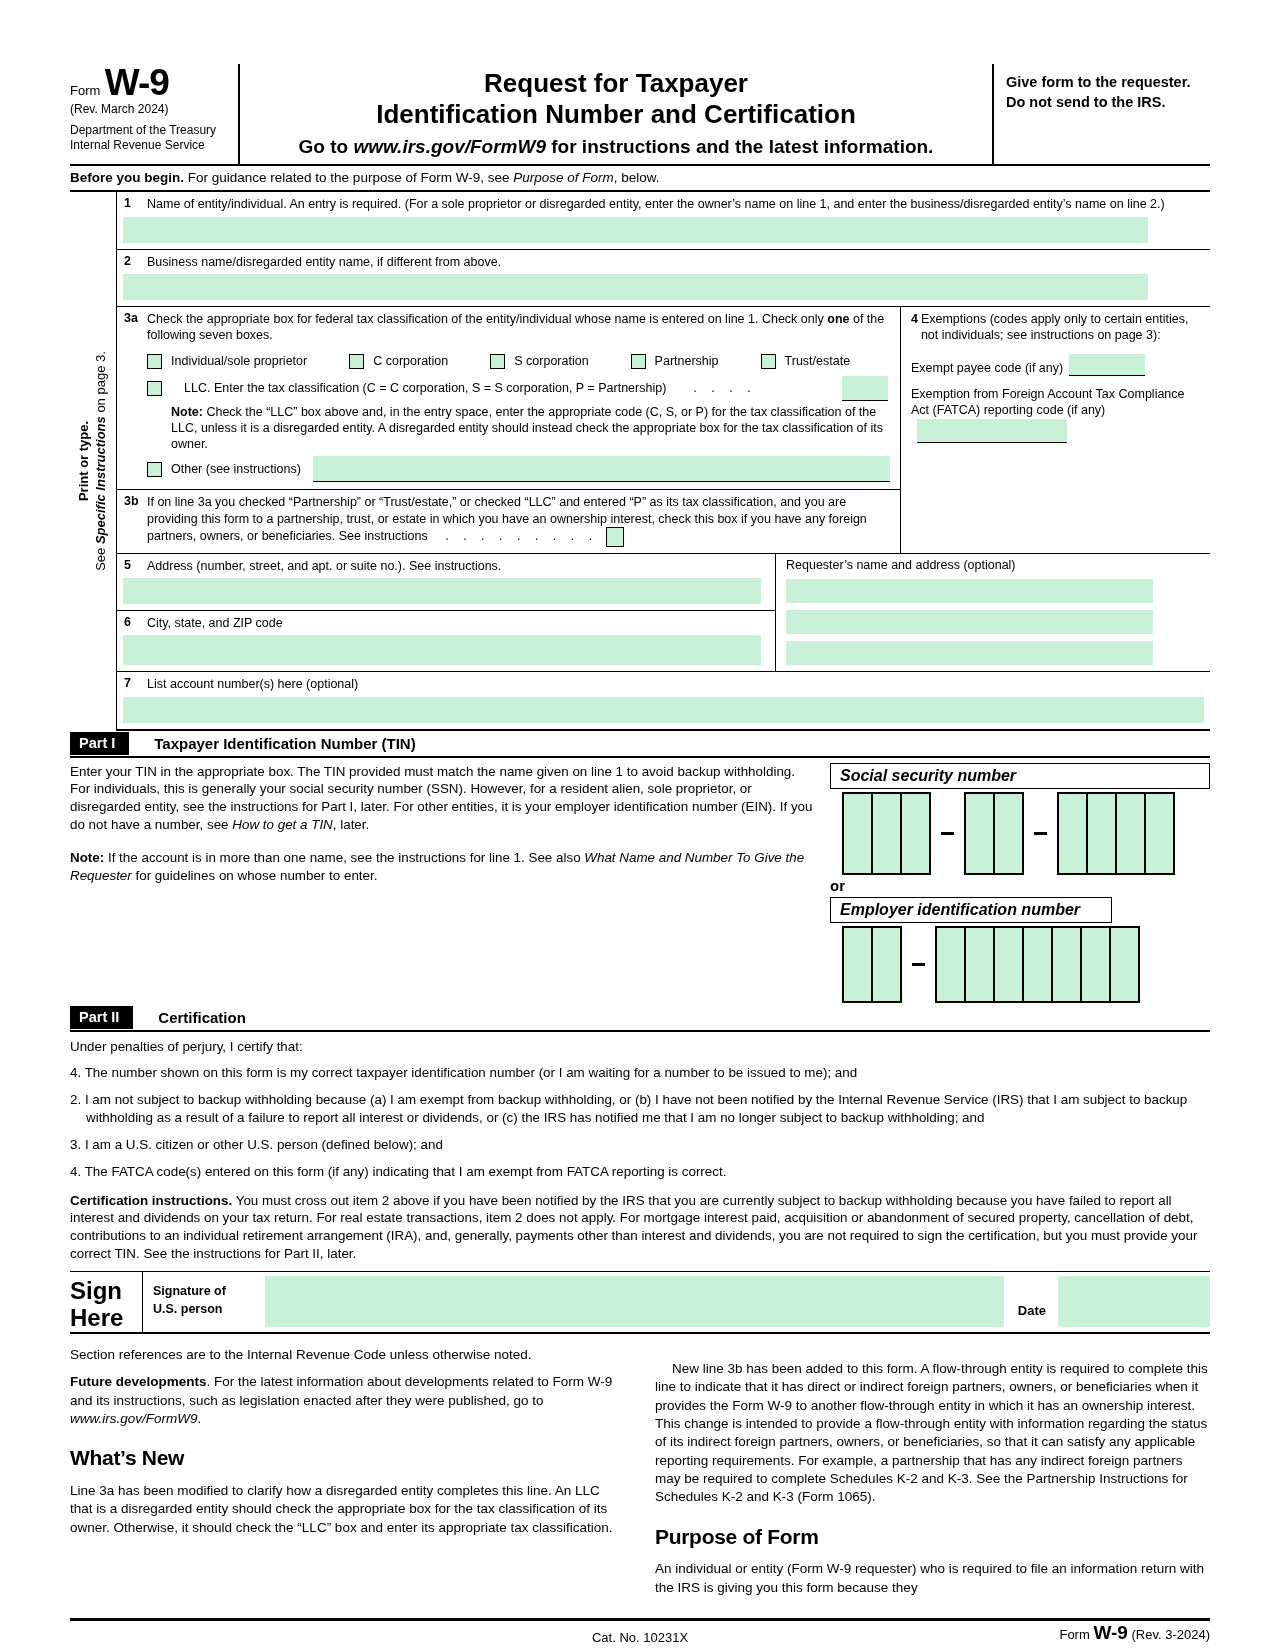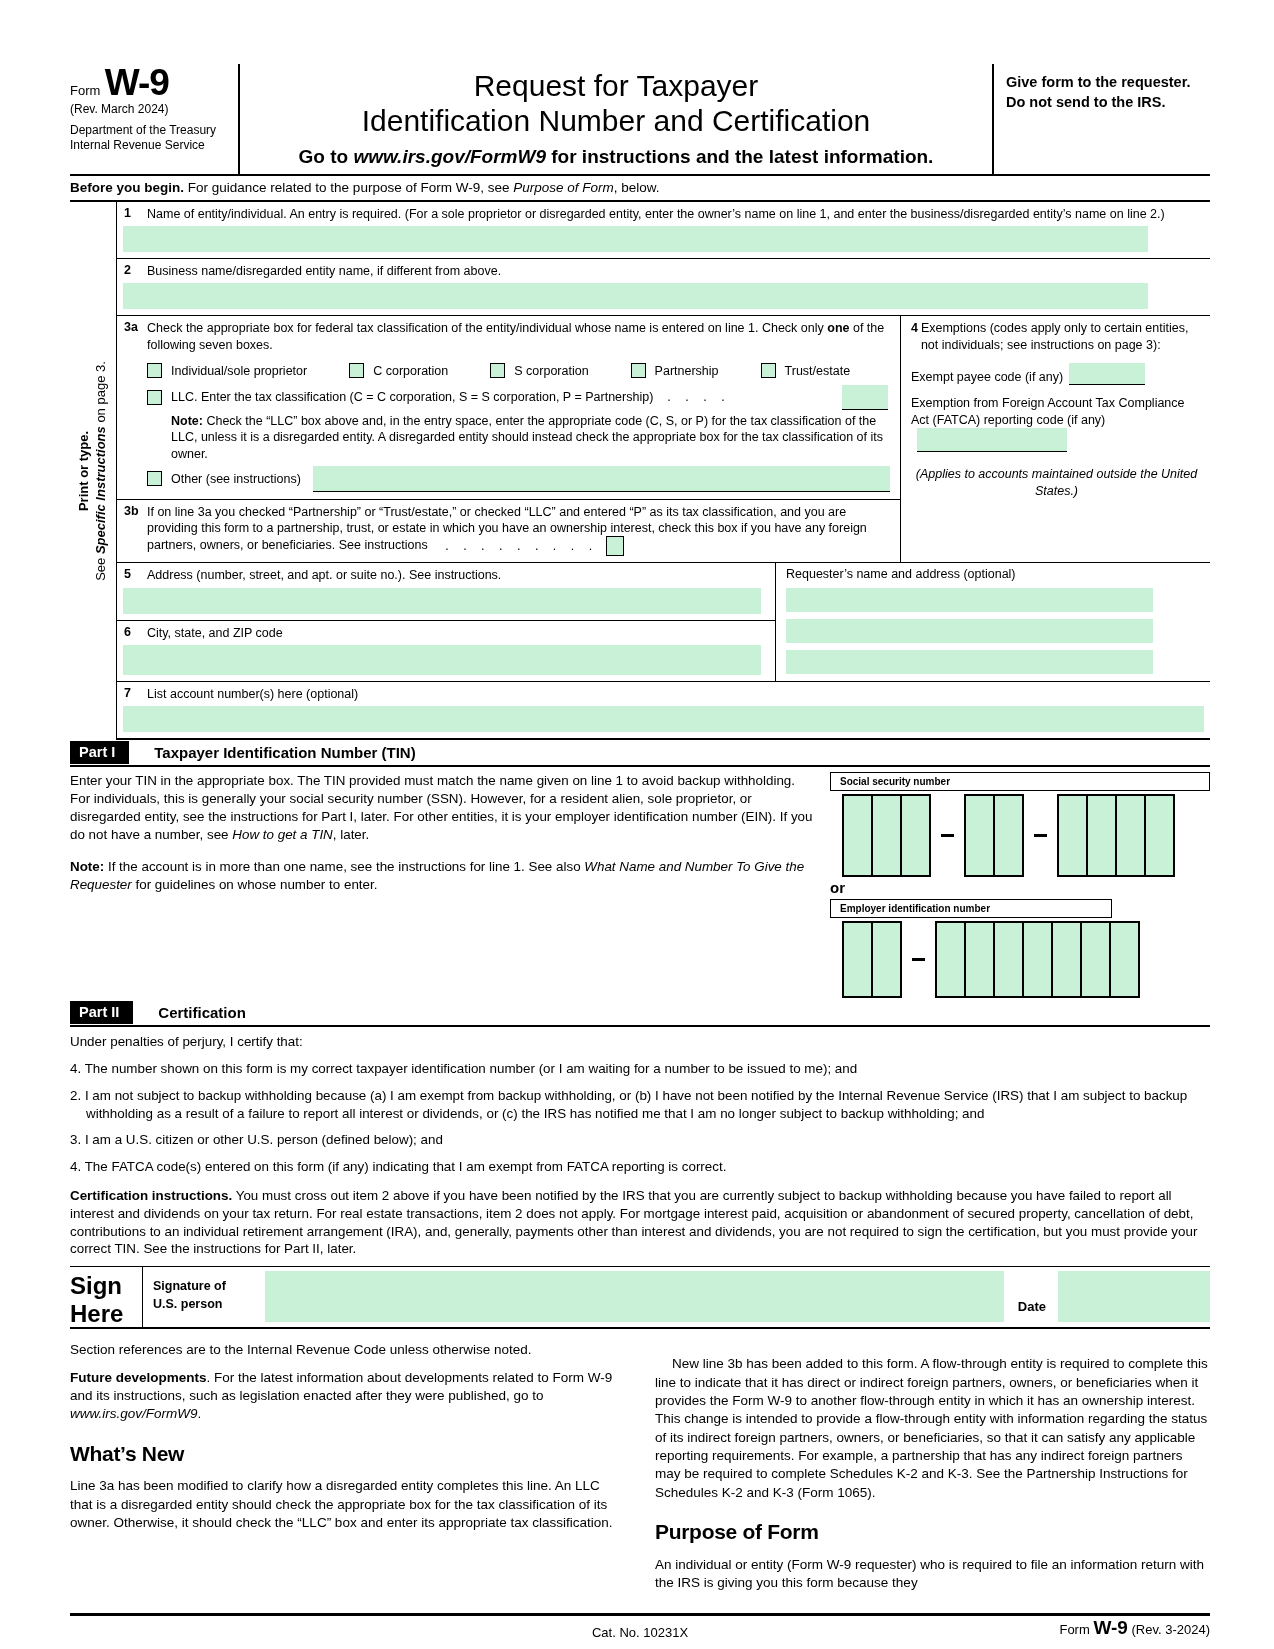--- a/index.html
+++ b/index.html
@@ -12,21 +12,21 @@
   .page { padding: 64px 64px 0 70px; }
 
   
   .hdr { display: flex; border-bottom: 2px solid #000; }
   .hdr-left { width: 170px; border-right: 2px solid #000; padding: 2px 6px 4px 0; }
   .form-word { font-size: 13px; }
   .form-num-big { font-size: 37px; font-weight: bold; letter-spacing: -1px; line-height: .9; }
   .hdr-small { font-size: 12px; line-height: 1.25; }
   .hdr-rev { margin: 3px 0 6px; }
   .hdr-mid { flex: 1; text-align: center; padding: 4px 14px 6px; }
-  .hdr-title { font-size: 30px; font-weight: normal; line-height: 1.18; }
+  .hdr-title { font-size: 26px; font-weight: bold; line-height: 1.18; }
   .hdr-goto { font-size: 19px; font-weight: bold; margin-top: 7px; }
   .hdr-right { width: 218px; border-left: 2px solid #000; padding: 9px 4px 4px 12px;
                font-weight: bold; font-size: 14.5px; line-height: 1.35; }
 
   
   .notice { font-size: 13.5px; padding: 4px 0 5px; border-bottom: 2.5px solid #000; }
 
   
   .formwrap { position: relative; margin-left: 46px; }
   .formbox { border-left: 1.5px solid #000; border-bottom: 2.5px solid #000; }
@@ -45,21 +45,21 @@
   .splitrow { display: flex; border-bottom: 1px solid #000; }
   .split-left { flex: 1; display: flex; flex-direction: column; }
   .col-exempt { width: 310px; border-left: 1.5px solid #000; padding: 4px 8px 4px 10px;
                 font-size: 12.5px; line-height: 1.32; }
   .col-req { width: 435px; border-left: 1.5px solid #000; padding: 4px 0 4px 10px; font-size: 12.5px; }
 
   .cbrow { display: flex; align-items: center; margin: 10px 0 4px; }
   .cbitem { display: flex; align-items: center; margin-right: 42px; }
   .cb { width: 15px; height: 15px; border: 1.5px solid #000; background: var(--g); margin-right: 9px; flex: none; }
   .cblabel { font-size: 12.5px; }
-  .llcrow { display: flex; align-items: center; margin: 6px 0 2px; }
+  .llcrow { display: flex; align-items: center; margin: 6px 0 2px; gap: 13px; }
   .dots { word-spacing: 11px; margin-left: 14px; white-space: nowrap; }
   .gentry { display: inline-block; width: 46px; height: 25px; background: var(--g);
             border-bottom: 1.5px solid #000; margin-left: auto; margin-right: 2px; }
   .notepara { margin: 3px 0 2px 24px; }
   .otherrow { display: flex; align-items: center; margin: 4px 0 2px; }
   .gother { flex: 1; height: 26px; background: var(--g); border-bottom: 1.5px solid #000; margin-left: 12px; }
 
   .b3 { padding-bottom: 6px; }
   .gcheck { display: inline-block; width: 18px; height: 20px; background: var(--g);
             border: 1px solid #000; vertical-align: middle; margin-left: 10px; }
@@ -79,21 +79,21 @@
   .parthdr { display: flex; align-items: center; border-bottom: 2px solid #000; padding: 0 0 0 0; }
   .badge { background: #000; color: #fff; font-weight: bold; font-size: 14.5px;
            padding: 3px 14px 4px 9px; margin: 1px 0; }
   .parttitle { font-weight: bold; font-size: 15px; margin-left: 25px; }
 
   
   .p1body { display: flex; padding-top: 5px; }
   .p1text { flex: 1; font-size: 13.4px; line-height: 1.33; padding-right: 14px; }
   .p1text p { margin-bottom: 15px; }
   .tincol { width: 380px; }
-  .tinlabelbox { border: 1.5px solid #000; font-weight: bold; font-size: 10px; padding: 3px 0 3px 9px; }
+  .tinlabelbox { border: 1.5px solid #000; font-weight: bold; font-size: 16px; padding: 3px 0 3px 9px; font-style: italic; }
   .tinlabelbox.ein { width: 282px; }
   .cells { display: flex; align-items: center; margin: 3px 0 2px 12px; }
   .cellgroup { display: flex; }
   .cell { width: 31px; height: 83px; border: 2px solid #000; background: var(--g); }
   .cell + .cell { margin-left: -2px; }
   .cell.ein { height: 77px; }
   .dash { width: 13px; height: 3px; background: #000; margin: 0 10px; flex: none; }
   .orword { font-weight: bold; font-size: 15px; margin: 2px 0 3px; }
 
   
@@ -249,21 +249,20 @@
           <div class="ex-head">
             <div class="ex-num">4</div>
             <div>Exemptions (codes apply only to certain entities, not individuals; see instructions on page 3):</div>
           </div>
           <div class="ex-line">
             <span>Exempt payee code (if any)</span><span class="gsmall"></span>
           </div>
           <div class="ex-line">
             <span>Exemption from Foreign Account Tax Compliance Act (FATCA) reporting code (if any)</span><span class="gfatca"></span>
           </div>
-          <div class="ex-applies">(Applies to accounts maintained outside the United States.)</div>
         </div>
       </div>
 
       <div class="splitrow">
         <div class="split-left">
           <div class="frow" style="flex:1;">
             <div class="fnum">5</div>
             <div class="fbody">
               <div>Address (number, street, and apt. or suite no.). See instructions.</div>
               <div class="gbar short"></div>

